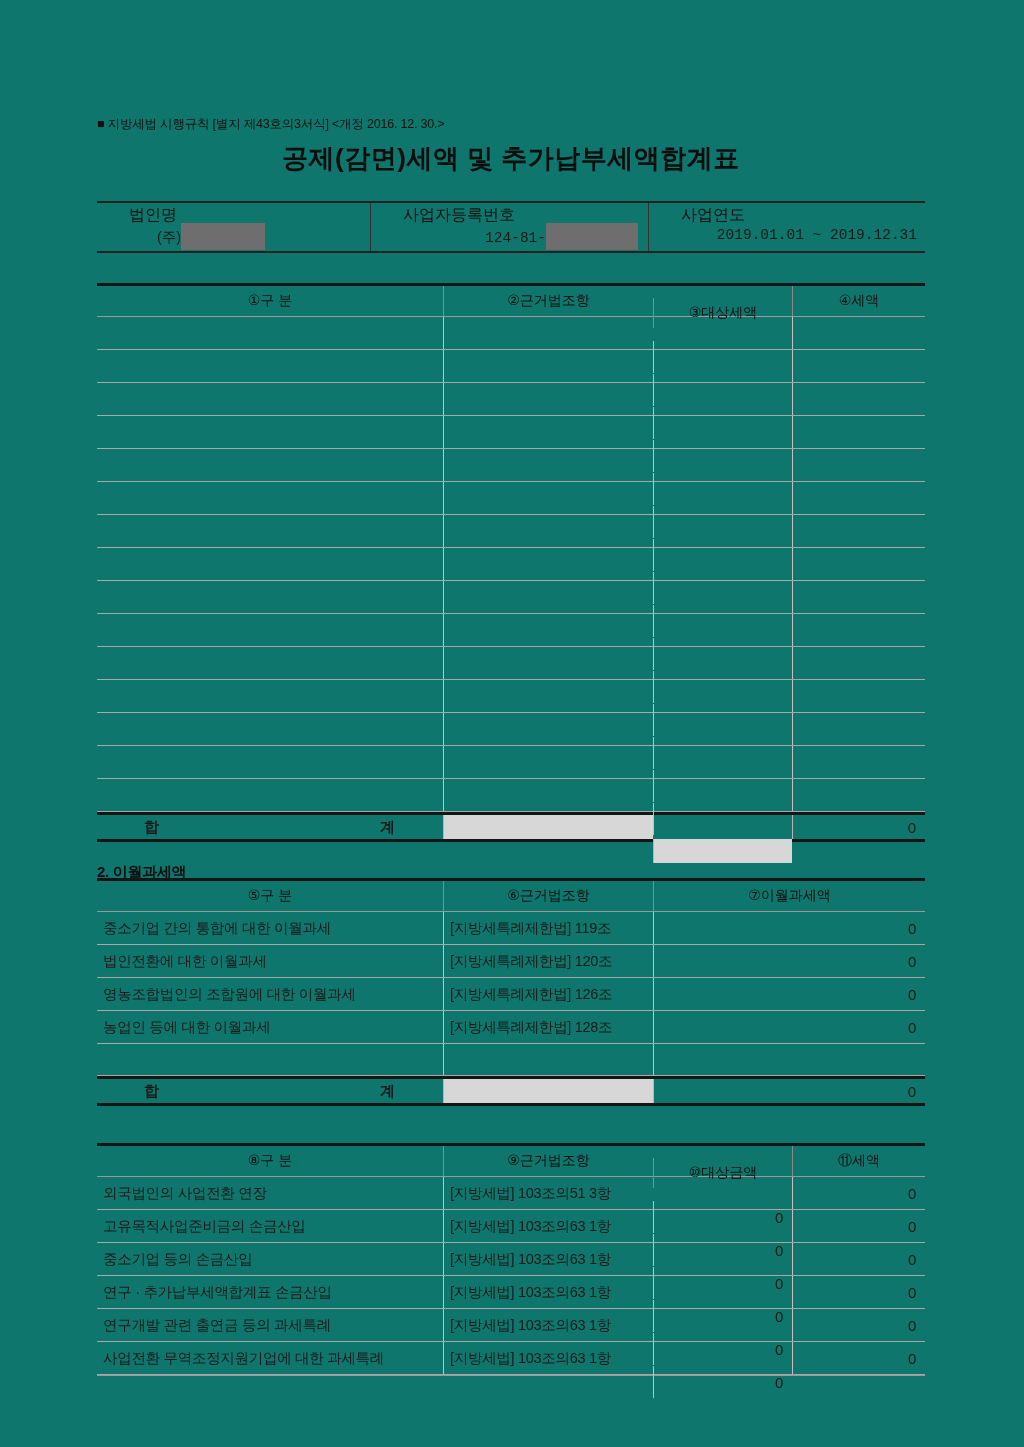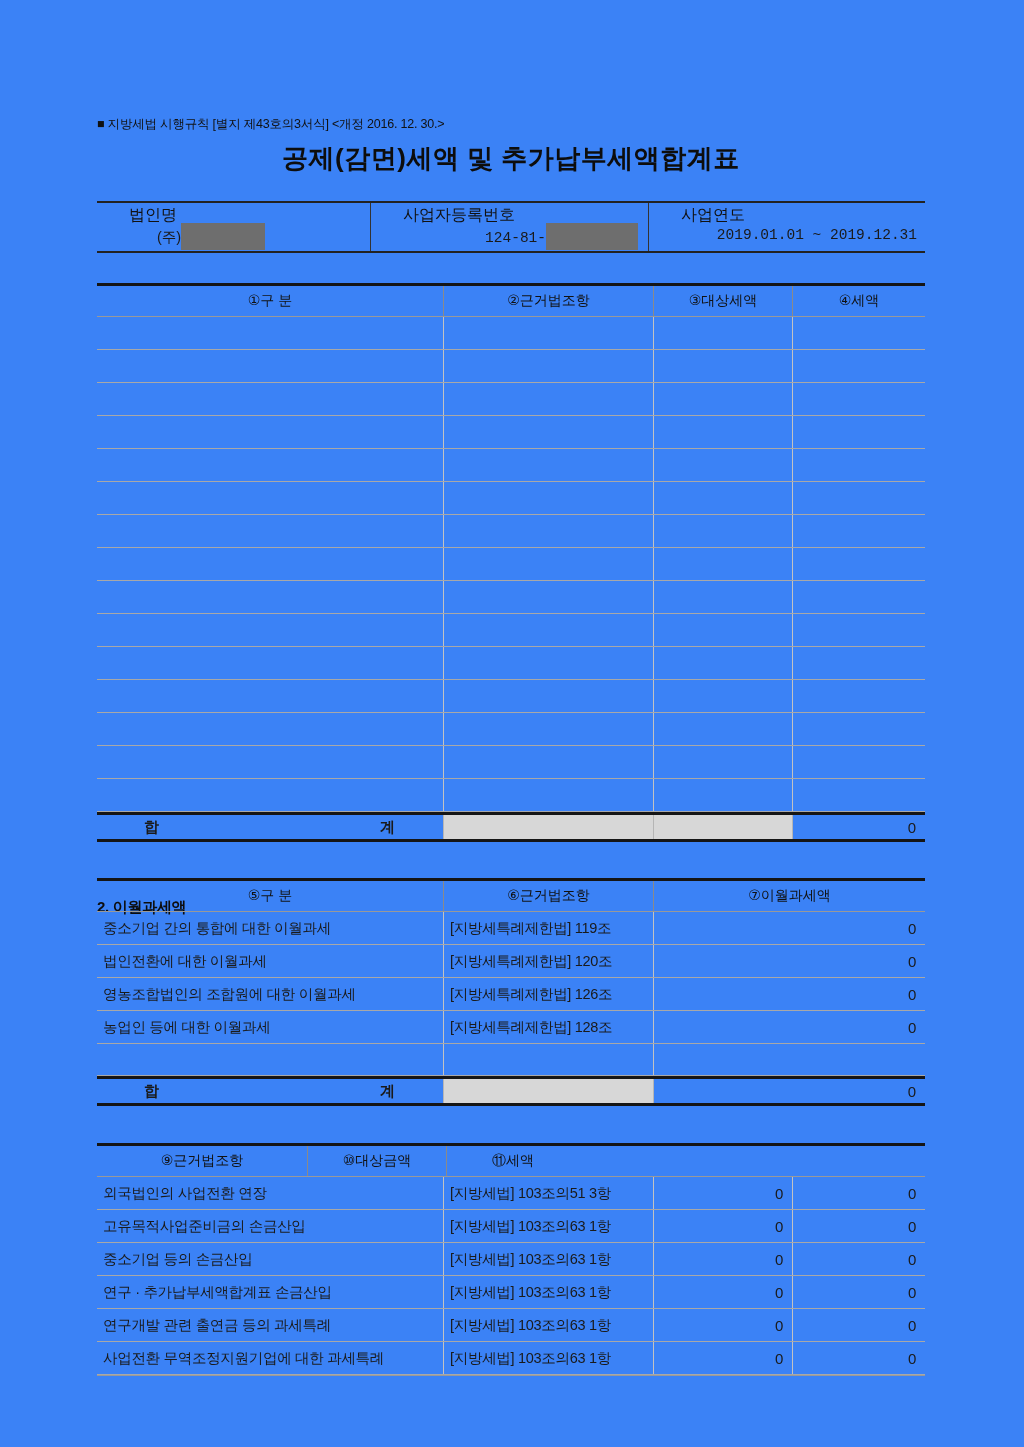--- a/index.html
+++ b/index.html
@@ -1,18 +1,18 @@
 <!DOCTYPE html>
 <html><head>
 <meta charset="utf-8">
 <style>
   * { margin:0; padding:0; box-sizing:border-box; }
   html,body { background:#e8e8e8; }
   #page {
-    position:relative; width:1024px; height:1447px; background:#3b82f6;
+    position:relative; width:1024px; height:1447px; background:#0f766e;
     font-family:"Liberation Sans","DejaVu Sans",sans-serif; color:#1a1a1a;
     margin:0 auto; overflow:hidden;
   }
   .content { position:absolute; left:97px; width:828px; }
 
   
   #form-note { top:116px; font-size:12.5px; color:#111; letter-spacing:-0.2px; }
   #doc-title { top:141px; text-align:center; font-size:26px; font-weight:bold; letter-spacing:0.5px; color:#0d0d0d; }
 
   
@@ -23,33 +23,33 @@
   .info-label { font-size:16px; color:#111;margin-left:28px; }
   .info-value { font-size:14.5px; margin-top:1px; }
   .iv-corp { padding-left:56px; }
   .iv-right { text-align:right; padding-right:4px;font-family:Liberation Mono, monospace; }
   .redact { display:inline-block; vertical-align:middle; background:#6e6e6e; height:27px; margin-top:-4px; }
   .redact-corp { width:84px; }
   .redact-reg { width:92px; margin-right:2px; }
 
   
   .sec-title { font-size:15px; font-weight:bold; color:#0d0d0d; letter-spacing:-0.3px; }
-  #sec1-title { top:256px; } #sec2-title { top:898px; } #sec3-title { top:1122px; }
+  #sec1-title { top:256px; } #sec2-title { top:863px; } #sec3-title { top:1122px; }
 
   
   .ftable { border-top:3px solid #151515; }
   #sec1-table { top:283px; } #sec2-table { top:878px; } #sec3-table { top:1143px; }
   .frow { display:flex; width:100%; }
   .fhead { height:31px; align-items:center; border-bottom:1px solid #999; }
   .fhead .fcell { text-align:center; font-size:14px; color:#111; }
   .fcell { height:100%; display:flex; align-items:center; }
   .fcell + .fcell { border-left:1px solid #c2c2c2; }
   .fhead .fcell + .fcell { border-left:1px solid #8a8a8a; }
   
-  .c1 { width:346px; } .c2 { width:210px; } .c3 { width:139px; } .c4 { width:133px; }
+  .c1 { width:346px; } .c2 { width:210px; } .c3 { width:139px;margin-top:24px; } .c4 { width:133px; }
   
   .b1 { width:346px; } .b2 { width:210px; } .b3 { width:272px; }
   .fcell.center { justify-content:center; }
   .fcell.left { justify-content:flex-start; padding-left:6px; }
   .fcell.right { justify-content:flex-end; padding-right:9px; }
   .drow { height:33px; border-bottom:1px solid #a8a8a8; font-size:14.5px; letter-spacing:-0.3px; }
   .drow-empty-short { height:32px; }
   .sumrow { height:30px; border-top:3px solid #151515; border-bottom:3px solid #151515; font-size:15px; }
   .sumrow .fcell + .fcell { border-left:1px solid #b5b5b5; }
   .sum-label-cell { justify-content:space-between; padding:0 48px 0 47px; font-weight:bold; }
@@ -225,20 +225,21 @@
         <span>합</span>
         <span>계</span>
       </div>
       <div class="fcell b2 gray"></div>
       <div class="fcell b3 right num">0</div>
     </div>
   </div>
 
   <div id="sec3-table" class="content ftable s3-bottom">
     <div class="frow fhead">
+      <div class="fcell c1 center">⑧구 분</div>
       <div class="fcell c2 center">⑨근거법조항</div>
       <div class="fcell c3 center">⑩대상금액</div>
       <div class="fcell c4 center">⑪세액</div>
     </div>
     <div class="frow drow">
       <div class="fcell c1 left">외국법인의 사업전환 연장</div>
       <div class="fcell c2 left">[지방세법] 103조의51 3항</div>
       <div class="fcell c3 right num">0</div>
       <div class="fcell c4 right num">0</div>
     </div>

